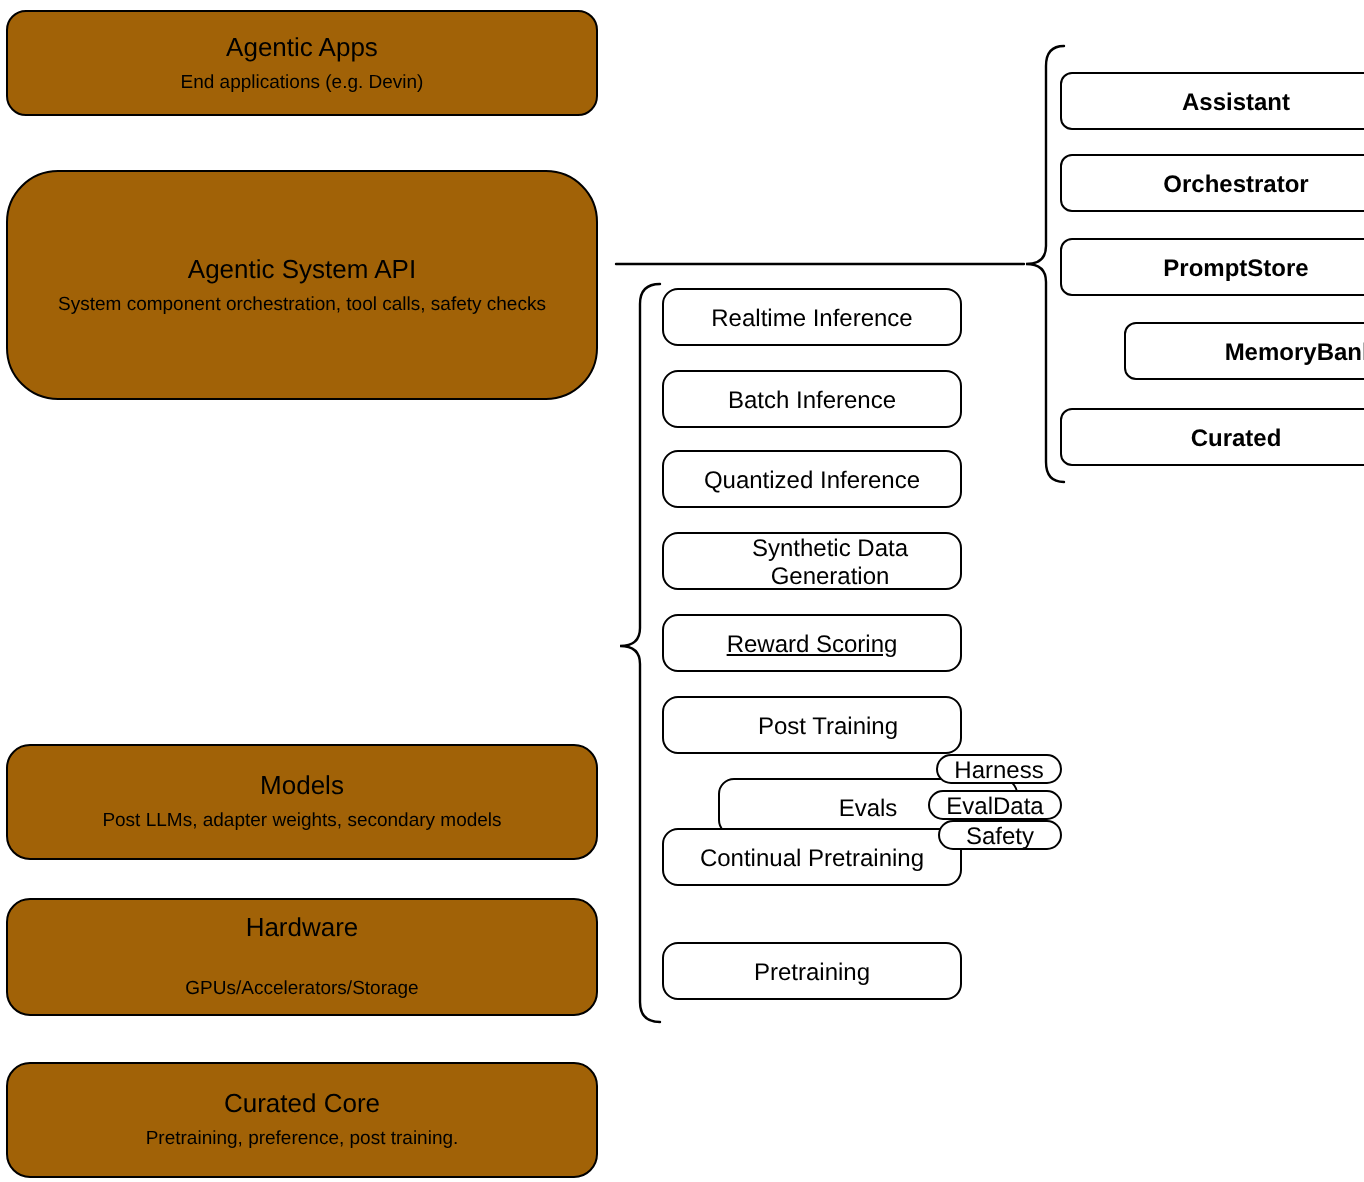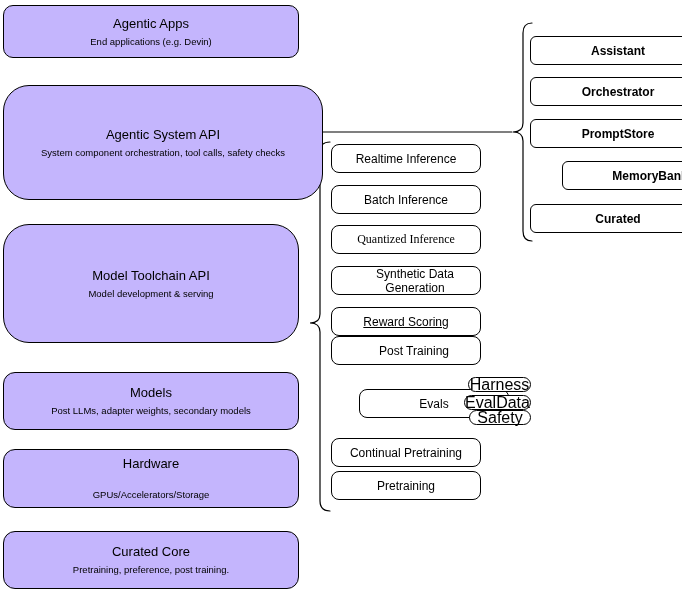--- a/index.html
+++ b/index.html
@@ -7,21 +7,21 @@
     position: relative;
     width: 682px;
     height: 591px;
     background: #ffffff;
     font-family: "Liberation Sans", sans-serif;
     color: #000000;
     overflow: hidden;
   }
   .node {
     position: absolute;
-    background: #c4b5fd;
+    background: #a16207;
     border: 1px solid #000000;
     box-sizing: border-box;
     display: flex;
     flex-direction: column;
     align-items: center;
     justify-content: center;
     text-align: center;
     z-index: 2;
   }
   .node-title { font-size: 13px; line-height: 16px; white-space: nowrap; }
@@ -42,21 +42,21 @@
   .chip-right { left: 530px; width: 176px; height: 29px; border-radius: 6px; font-weight: bold; }
   .pill {
     position: absolute;
     background: #ffffff;
     border: 1px solid #000000;
     box-sizing: border-box;
     border-radius: 8px;
     display: flex;
     align-items: center;
     justify-content: center;
-    font-size: 16px;
+    font-size: 12px;
     line-height: 12px;
     z-index: 3;
     white-space: nowrap;
   }
   .overlay {
     position: absolute;
     left: 0; top: 0;
     width: 682px; height: 591px;
     z-index: 1;
     pointer-events: none;
@@ -71,53 +71,49 @@
     <path d="M308,132 L512,132" fill="none" stroke="#000000" stroke-width="1.2" stroke-linecap="round"></path>
     <path d="M330,142 Q320,142 320,152 L320,314 Q320,323 310,323 Q320,323 320,332 L320,501 Q320,511 330,511" fill="none" stroke="#000000" stroke-width="1.2" stroke-linecap="round"></path>
     <path d="M532,23 Q523,23 523,33 L523,123 Q523,132 513,132 Q523,132 523,141 L523,231 Q523,241 532,241" fill="none" stroke="#000000" stroke-width="1.2" stroke-linecap="round"></path>
   </svg>
 
   <div class="node" style="left:3px; top:5px; width:296px; height:53px; border-radius:10px;">
     <div class="node-title">Agentic Apps</div>
     <div class="node-sub">End applications (e.g. Devin)</div>
   </div>
 
-  <div class="node" style="left:3px; top:85px; width:320px; height:115px; border-radius:26px;">
+  <div class="node" style="left:3px; top:85px; width:296px; height:115px; border-radius:26px;">
     <div class="node-title">Agentic System API</div>
     <div class="node-sub">System component orchestration, tool calls, safety checks</div>
   </div>
 
-  <div class="node" style="left:3px; top:224px; width:296px; height:119px; border-radius:26px;">
-    <div class="node-title">Model Toolchain API</div>
-    <div class="node-sub">Model development &amp; serving</div>
-  </div>
 
   <div class="node" style="left:3px; top:372px; width:296px; height:58px; border-radius:12px;">
     <div class="node-title">Models</div>
     <div class="node-sub">Post LLMs, adapter weights, secondary models</div>
   </div>
 
   <div class="node" style="left:3px; top:449px; width:296px; height:59px; border-radius:12px;gap:13px;">
     <div class="node-title">Hardware</div>
     <div class="node-sub">GPUs/Accelerators/Storage</div>
   </div>
 
   <div class="node" style="left:3px; top:531px; width:296px; height:58px; border-radius:12px;">
     <div class="node-title">Curated Core</div>
     <div class="node-sub">Pretraining, preference, post training.</div>
   </div>
 
   <div class="chip chip-mid" style="top:144px;">Realtime Inference</div>
   <div class="chip chip-mid" style="top:185px;">Batch Inference</div>
-  <div class="chip chip-mid" style="top:225px;font-family:Liberation Serif, serif;">Quantized Inference</div>
+  <div class="chip chip-mid" style="top:225px;">Quantized Inference</div>
   <div class="chip chip-mid" style="top:266px;padding-left:18px;">Synthetic Data Generation</div>
   <div class="chip chip-mid" style="top:307px;text-decoration:underline;">Reward Scoring</div>
-  <div class="chip chip-mid" style="top:336px;padding-left:16px;">Post Training</div>
+  <div class="chip chip-mid" style="top:348px;padding-left:16px;">Post Training</div>
   <div class="chip chip-mid" style="top:389px;margin-left:28px;">Evals</div>
-  <div class="chip chip-mid" style="top:438px;">Continual Pretraining</div>
+  <div class="chip chip-mid" style="top:414px;">Continual Pretraining</div>
   <div class="chip chip-mid" style="top:471px;">Pretraining</div>
 
   <div class="pill" style="left:468px; top:377px; width:63px; height:15px;">Harness</div>
   <div class="pill" style="left:464px; top:395px; width:67px; height:15px;">EvalData</div>
   <div class="pill" style="left:469px; top:410px; width:62px; height:15px;">Safety</div>
 
   <div class="chip chip-right" style="top:36px;">Assistant</div>
   <div class="chip chip-right" style="top:77px;">Orchestrator</div>
   <div class="chip chip-right" style="top:119px;">PromptStore</div>
   <div class="chip chip-right" style="top:161px;margin-left:32px;">MemoryBank</div>

